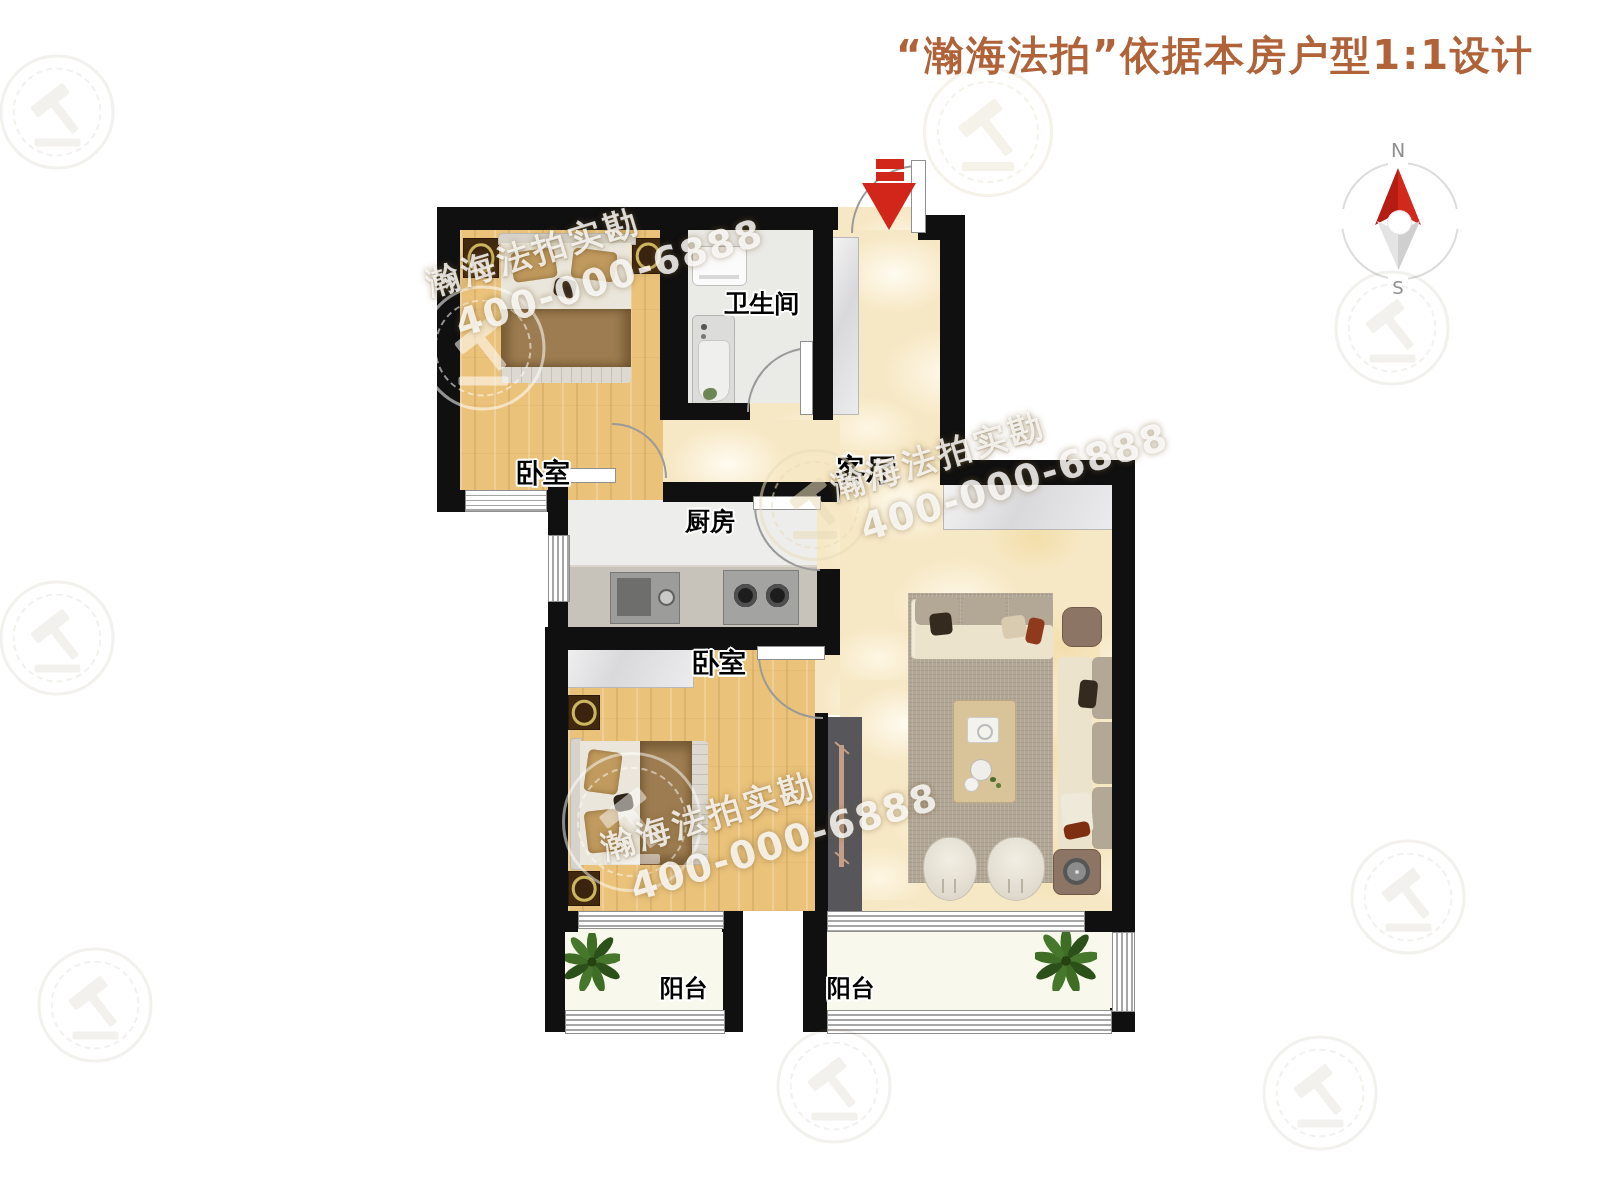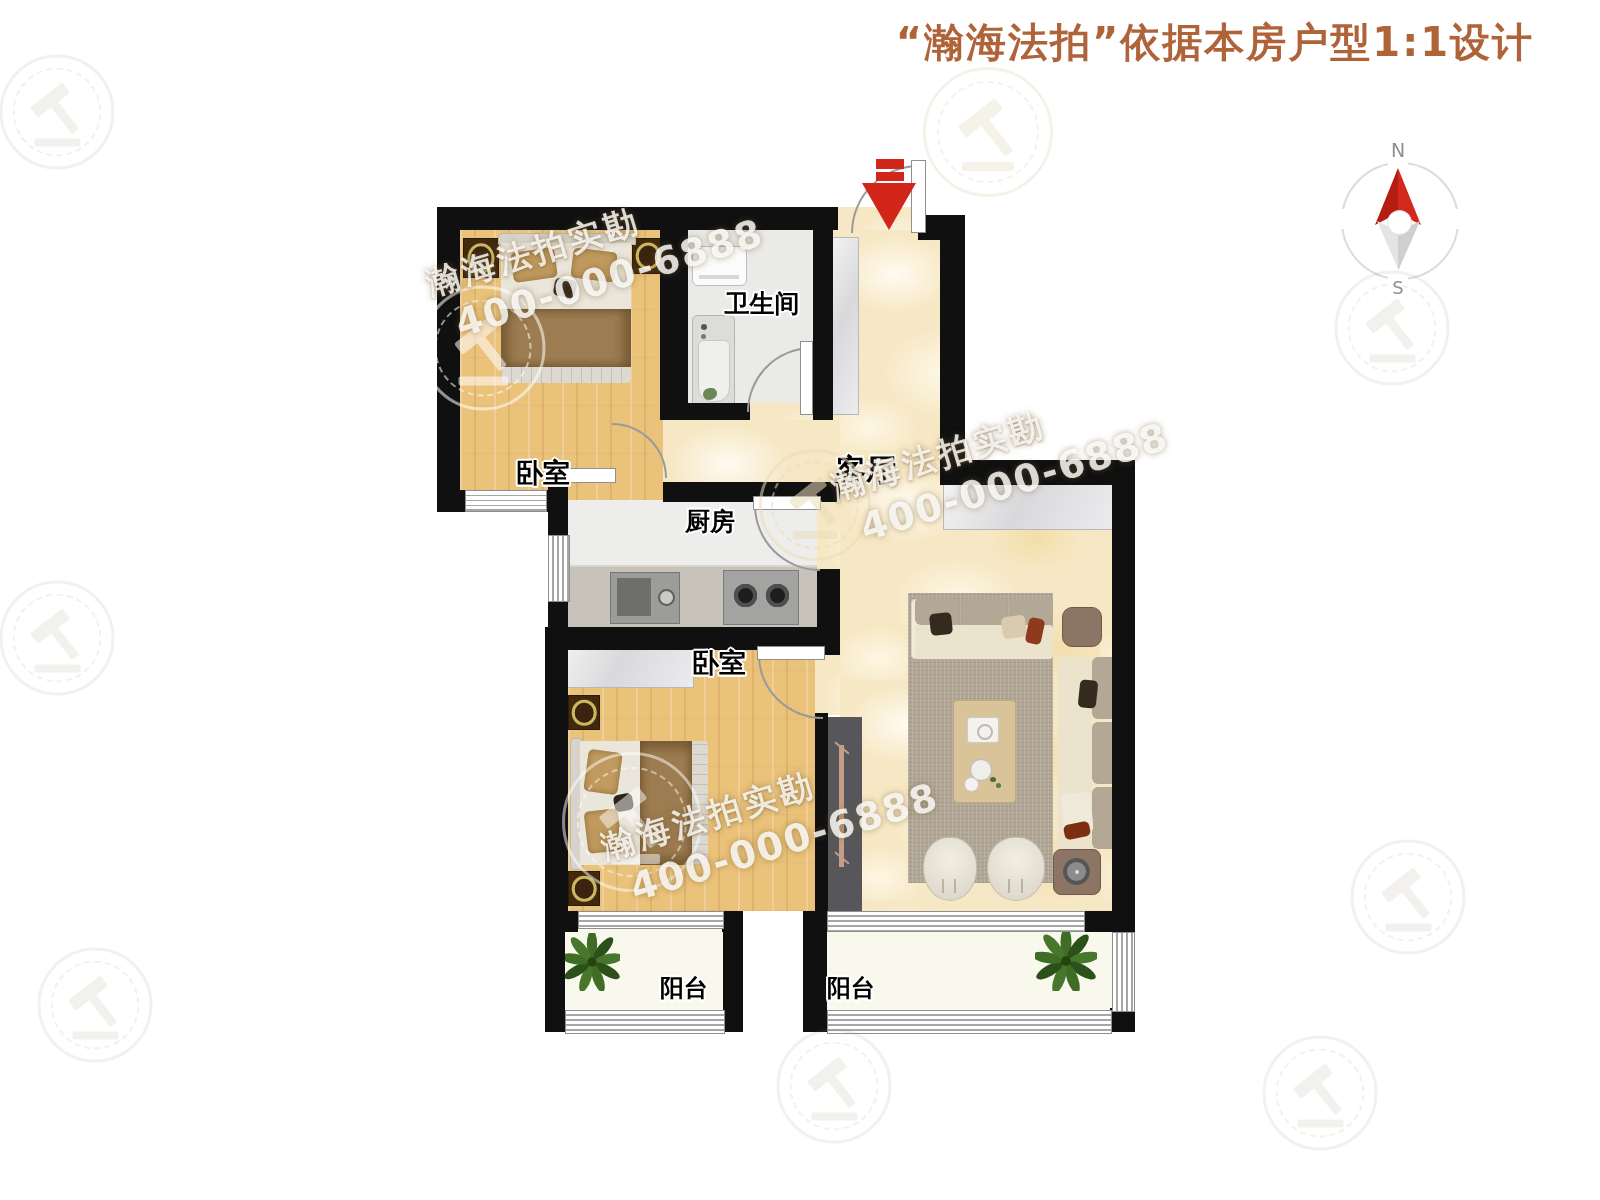--- a/index.html
+++ b/index.html
@@ -28,21 +28,21 @@
   .balfloor{background:#f8f8ec;}
   
   .leaf{position:absolute;background:#fff;border:1px solid #909090;z-index:33;}
   .arc{position:absolute;z-index:32;}
   .arc.tl{border-top:2px solid #9a9a9a;border-left:2px solid #9a9a9a;border-top-left-radius:100% 100%;}
   .arc.bl{border-bottom:2px solid #9a9a9a;border-left:2px solid #9a9a9a;border-bottom-left-radius:100% 100%;}
   .arc.tr{border-top:2px solid #9a9a9a;border-right:2px solid #9a9a9a;border-top-right-radius:100% 100%;}
   
   .lbl{position:absolute;transform:translate(-50%,-50%);font-weight:700;color:#000000;white-space:nowrap;z-index:42;
     text-shadow:2px 0 0 #fff,-2px 0 0 #fff,0 2px 0 #fff,0 -2px 0 #fff,1.5px 1.5px 0 #fff,-1.5px -1.5px 0 #fff,1.5px -1.5px 0 #fff,-1.5px 1.5px 0 #fff;}
-  .main-title{position:absolute;top:15px;right:66px;font-size:40px;font-weight:600;color:#b06339;letter-spacing:2px;z-index:50;}
+  .main-title{position:absolute;top:28px;right:66px;font-size:40px;font-weight:600;color:#b06339;letter-spacing:2px;z-index:50;}
   
   .furn{position:absolute;z-index:12;}
   .cabinet{background:linear-gradient(115deg,#f3f3f4 0%,#d9d9db 45%,#ececee 100%);border:1px solid #b8b8b8;}
   .nightstand{background:#41290f;border:1px solid #2c1a08;}
   .nightstand i{position:absolute;left:50%;top:50%;width:62%;height:62%;transform:translate(-50%,-50%);
     border-radius:50%;border:3px solid #cdb75e;background:#3a2410;}
   .rug{background-color:#b2a796;z-index:10;
     background-image:repeating-linear-gradient(90deg,rgba(255,255,255,.14) 0 1px,rgba(0,0,0,0) 1px 4px),
     repeating-linear-gradient(0deg,rgba(80,70,55,.12) 0 1px,rgba(0,0,0,0) 1px 4px);}
   .sofa-seat{background:#ece3cc;border-radius:4px;}

